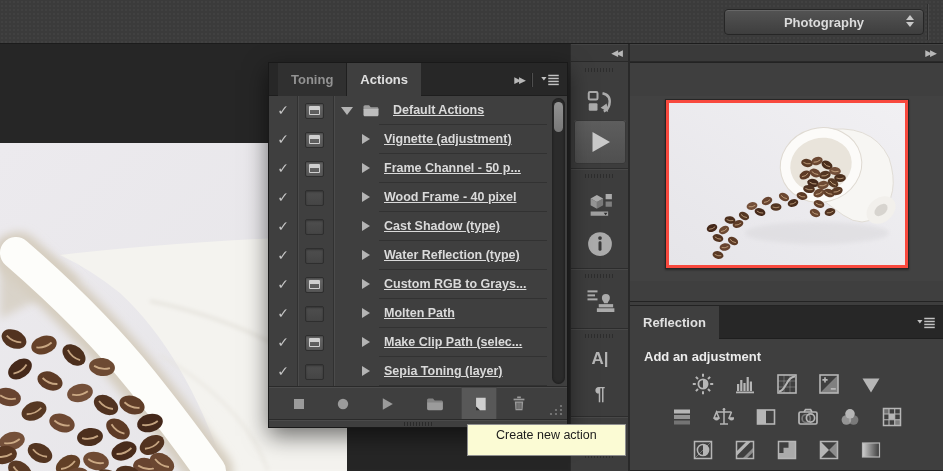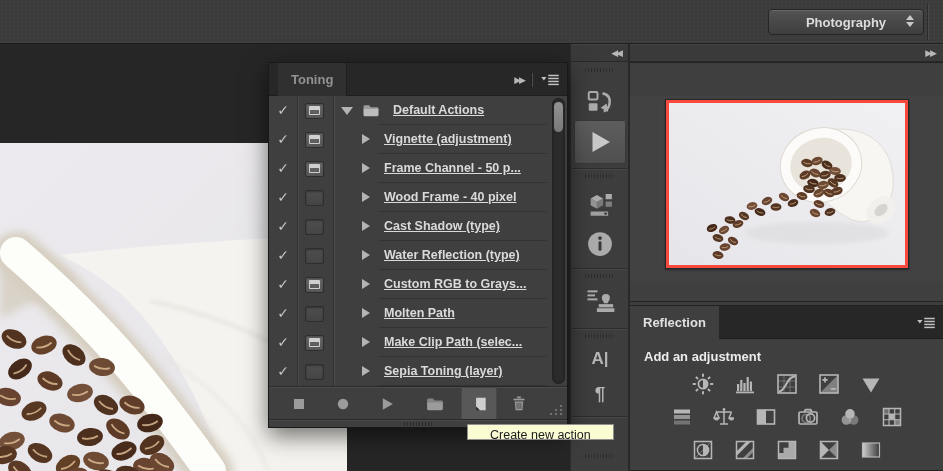--- a/index.html
+++ b/index.html
@@ -6,21 +6,21 @@
   html,body { width:943px; height:471px; overflow:hidden; }
   body { font-family:"Liberation Sans", sans-serif; background:#3c3c3c; position:relative; }
   .screen { position:absolute; inset:0; width:943px; height:471px; background:#3c3c3c; }
 
   
   .top-bar { position:absolute; left:0; top:0; width:943px; height:44px;
     background:#3b3b3b;
     background-image:radial-gradient(#414141 1px, transparent 1px); background-size:4px 4px;
     border-bottom:1px solid #1c1c1c; }
   .tb-div { position:absolute; left:927px; top:4px; width:1px; height:36px; background:#2c2c2c; box-shadow:1px 0 0 #4a4a4a; }
-  .workspace-select { position:absolute; right:19px; top:9px; width:156px; height:26px;
+  .workspace-select { position:absolute; right:19px; top:9px; width:200px; height:26px;
     background:linear-gradient(#535353,#3e3e3e); border:1px solid #262626; border-radius:4px;
     box-shadow:inset 0 1px 0 rgba(255,255,255,.12); color:#dcdcdc; font-size:13px; font-weight:700;
     display:flex; align-items:center; justify-content:center; cursor:pointer; }
   .updown { position:absolute; right:9px; top:5px; display:flex; flex-direction:column; gap:2px; }
   .updown i { display:block; width:0; height:0; }
   .updown .u { border-left:4px solid transparent; border-right:4px solid transparent; border-bottom:5px solid #c9c9c9; }
   .updown .d { border-left:4px solid transparent; border-right:4px solid transparent; border-top:5px solid #c9c9c9; }
 
   
   .canvas { position:absolute; left:0; top:44px; width:570px; height:427px; background:#262626; }
@@ -106,21 +106,21 @@
   .nav-thumbel { position:absolute; left:44px; top:3px; width:15px; height:14px; background:linear-gradient(#c4c4c4,#9e9e9e);
     clip-path:polygon(50% 0, 96% 48%, 96% 100%, 4% 100%, 4% 48%); cursor:grab; }
   .corner-grip { position:absolute; right:2px; bottom:2px; width:16px; height:14px; color:#8a8a8a; cursor:nwse-resize; }
 
   .adj-heading { margin:10px 0 0 14px; font-size:13px; font-weight:700; color:#ececec; }
   .adj-row { display:flex; justify-content:center; gap:12px; margin-top:7px; }
   .adj-ic { width:30px; height:26px; display:flex; align-items:center; justify-content:center; color:#b6b6b6; cursor:pointer; }
   .adj-ic svg { width:26px; height:24px; }
 
   
-  .tooltip { position:absolute; left:467px; top:424px; height:16px; line-height:20px; padding:0 22px;
+  .tooltip { position:absolute; left:467px; top:424px; height:32px; line-height:20px; padding:0 28px;
     background:#fbfbd4; border:1px solid #8f8f8f; color:#1c1c1c; font-size:12.5px; white-space:nowrap; z-index:60; }
 
   .defs-svg { position:absolute; width:0; height:0; overflow:hidden; }
 </style>
 </head>
 <body>
 
 <svg class="defs-svg" aria-hidden="true">
   <defs>
     <linearGradient id="grad-sc" x1="0" y1="0" x2="1" y2="0">
@@ -586,20 +586,21 @@
               <use href="#ic-selective-color"></use>
             </svg>
           </span>
       </div>
     </div>
   </div>
 
   <div class="actions-panel">
     <div class="ap-tabs">
       <div class="tab inactive">Toning</div>
+      <div class="tab active">Actions</div>
       <div class="bar-right">
         <span class="dbl-arrow">▶▶</span>
         <span class="bar-sep"></span>
         <svg class="menu-ic" viewBox="0 0 20 16">
             <use href="#ic-menu"></use>
           </svg>
       </div>
     </div>
 
     <div class="ap-list">

